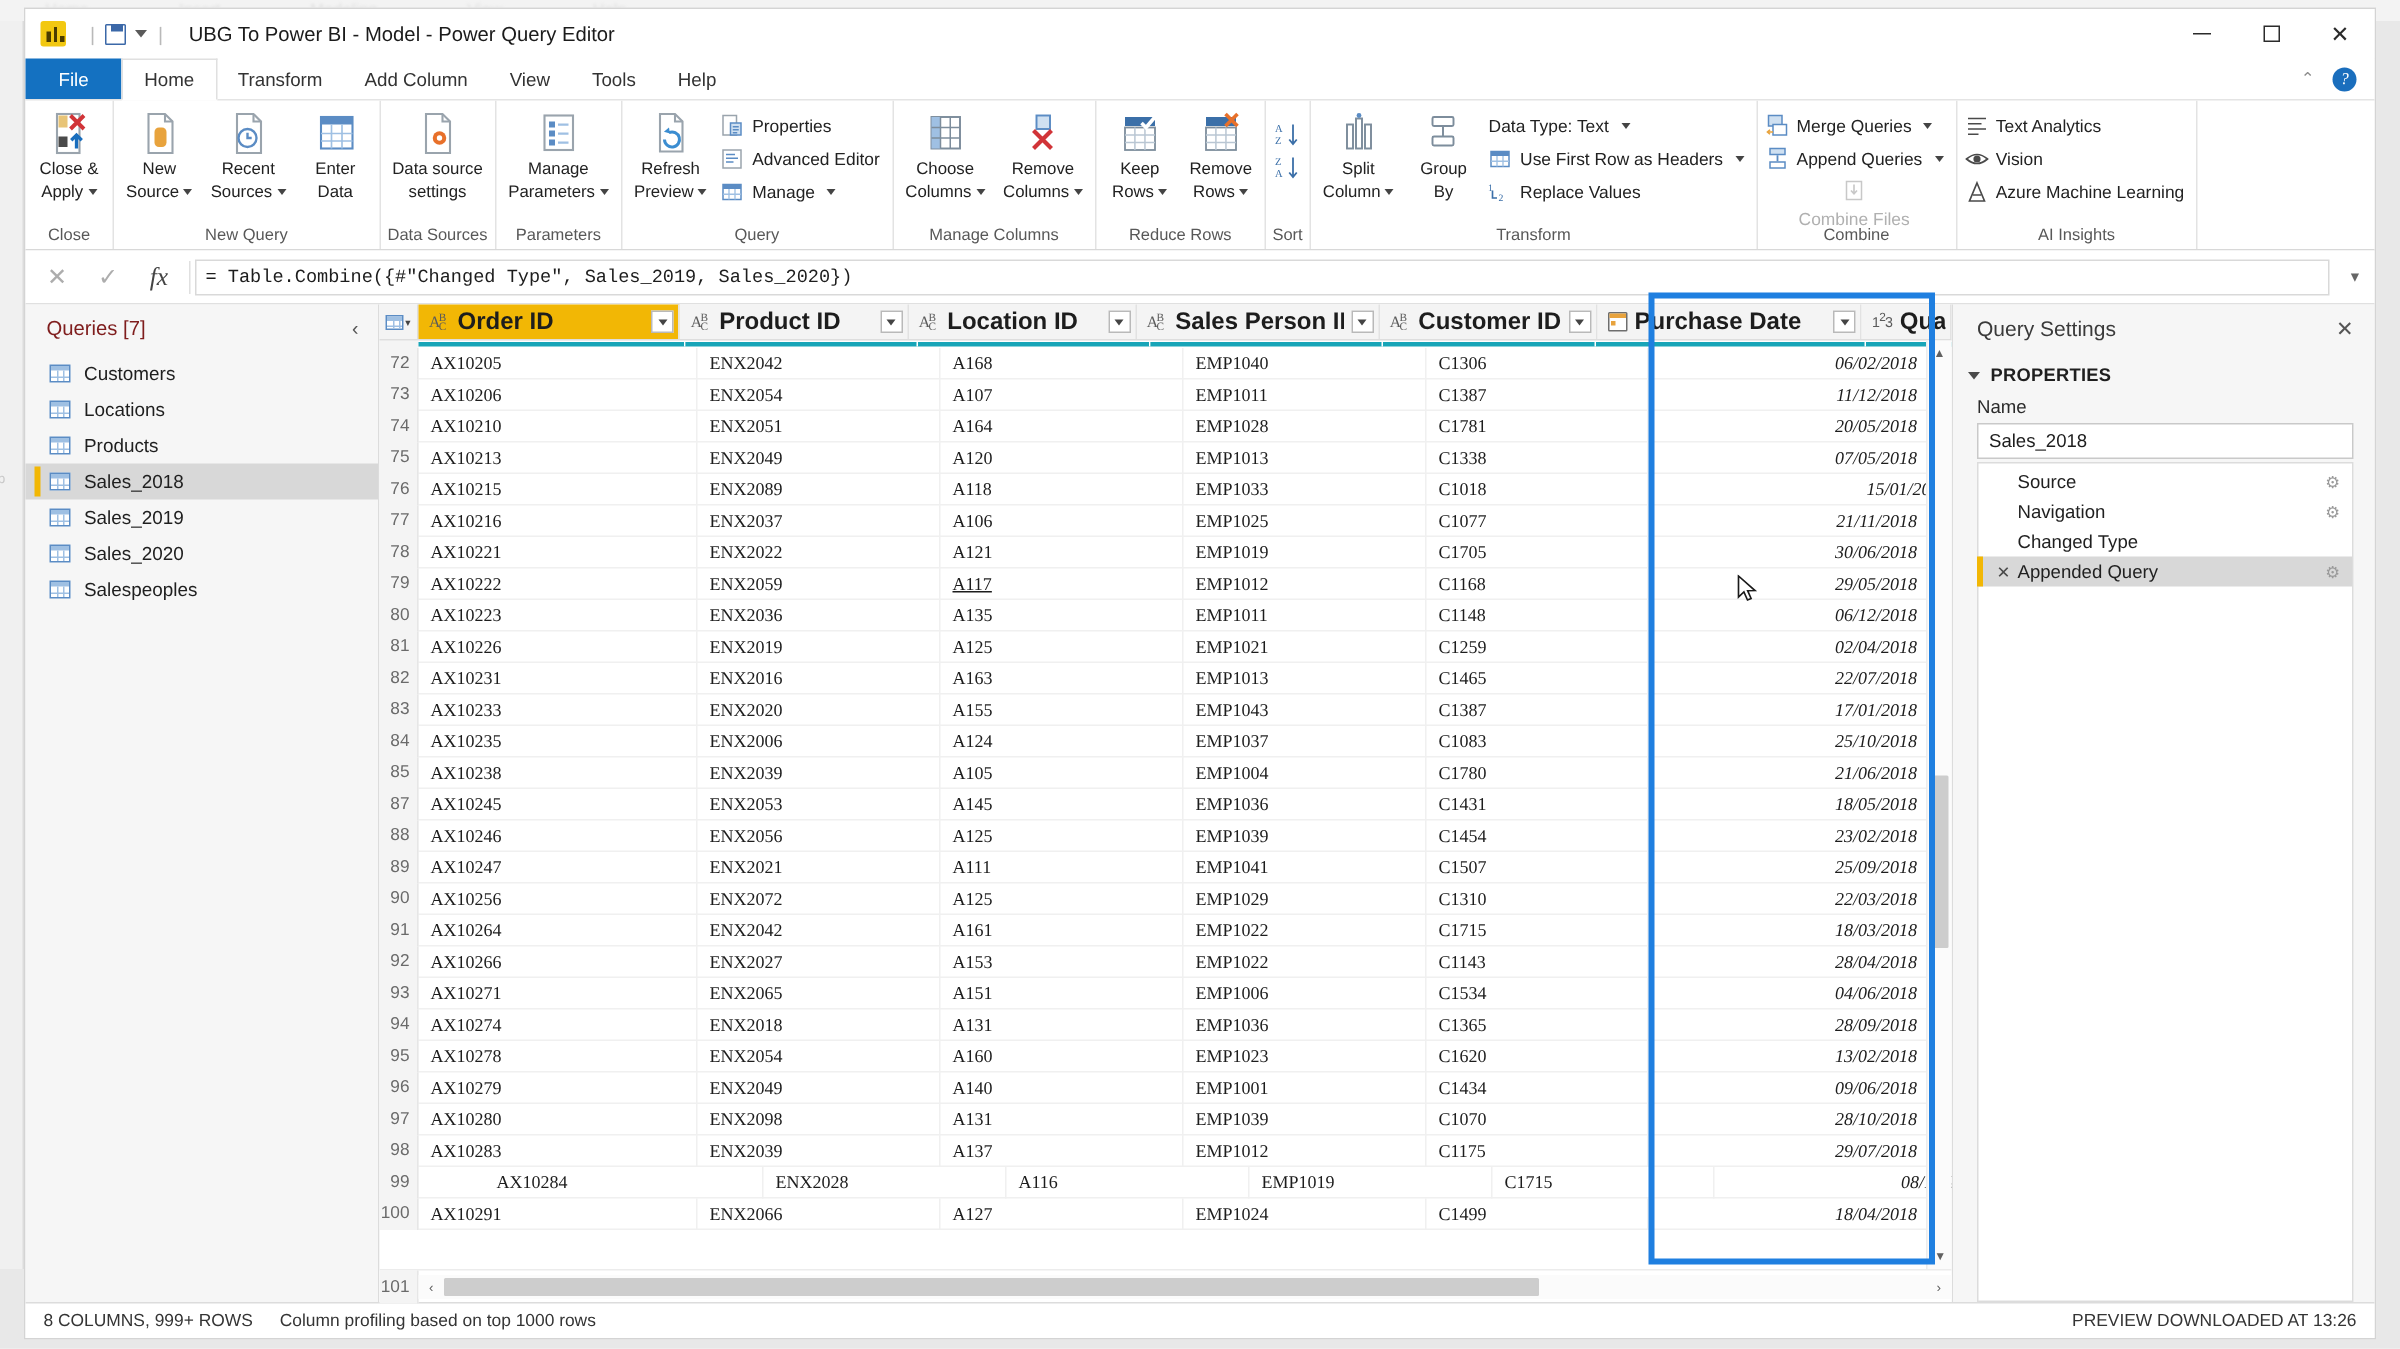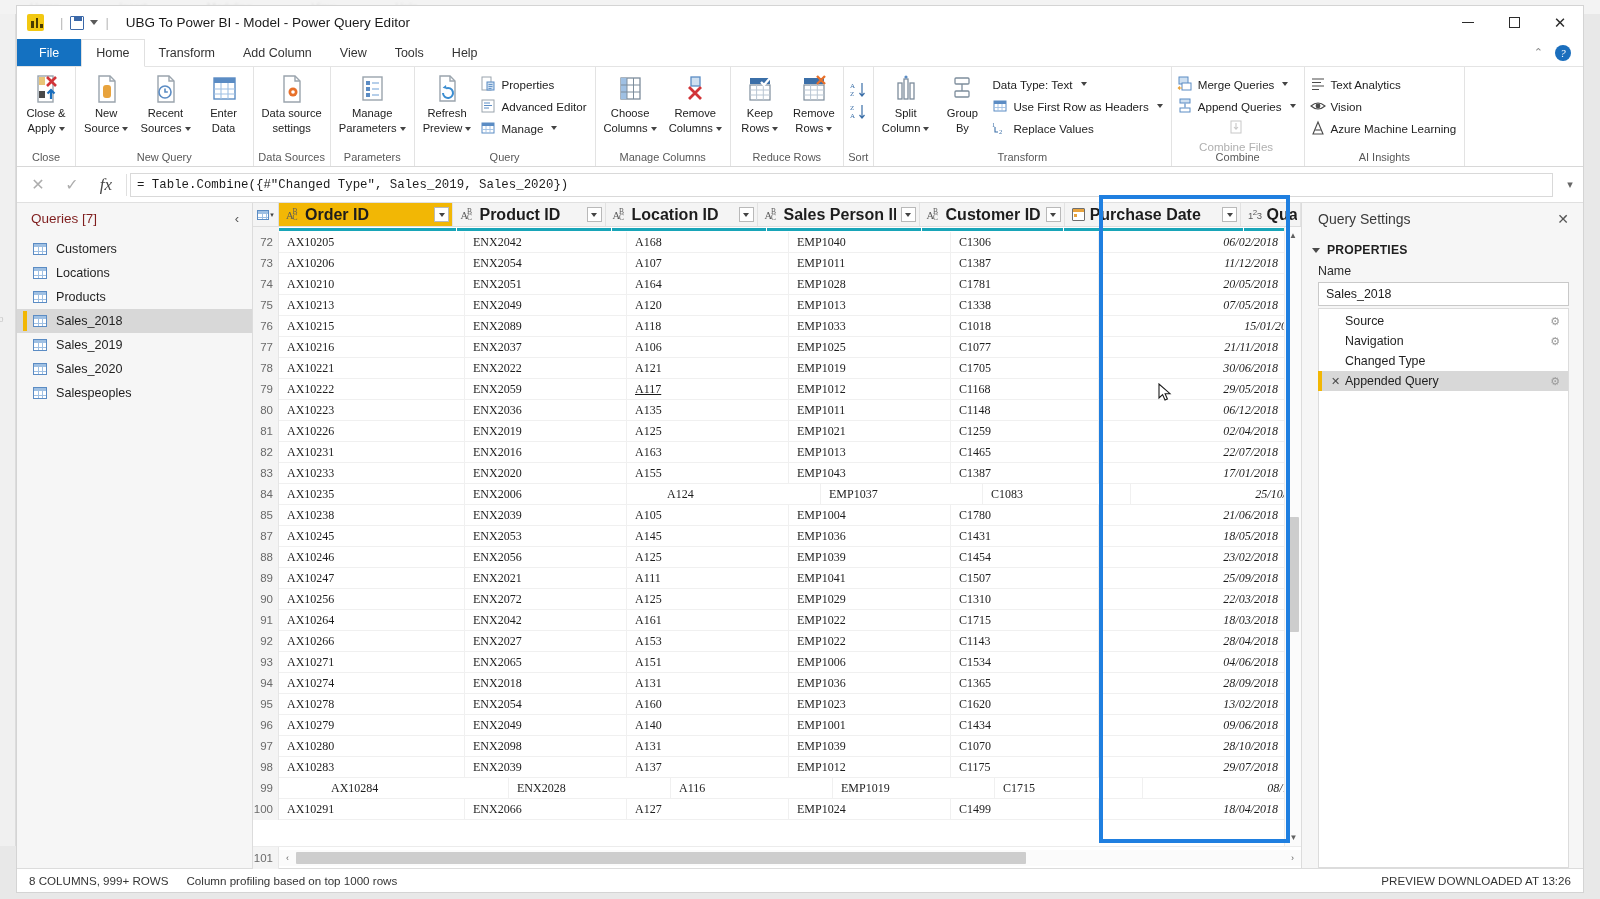--- a/index.html
+++ b/index.html
@@ -993,21 +993,21 @@
               <div class="gcell" style="width: 162px; flex: 0 0 auto;">A155</div>
               <div class="gcell" style="width: 162px; flex: 0 0 auto;">EMP1043</div>
               <div class="gcell" style="width: 148px; flex: 0 0 auto;">C1387</div>
               <div class="gcell date" style="width: 188px; flex: 0 0 auto;">17/01/2018</div>
               <div class="gcell" style="flex: 1 1 0%;"></div>
             </div>
             <div class="grow">
               <div class="rnum">84</div>
               <div class="gcell" style="width: 186px; flex: 0 0 auto;">AX10235</div>
               <div class="gcell" style="width: 162px; flex: 0 0 auto;">ENX2006</div>
-              <div class="gcell" style="width: 162px; flex: 0 0 auto; margin-left: 32px;">A124</div>
+              <div class="gcell" style="width: 162px; flex: 0 0 auto;">A124</div>
               <div class="gcell" style="width: 162px; flex: 0 0 auto;">EMP1037</div>
               <div class="gcell" style="width: 148px; flex: 0 0 auto;">C1083</div>
               <div class="gcell date" style="width: 188px; flex: 0 0 auto;">25/10/2018</div>
               <div class="gcell" style="flex: 1 1 0%;"></div>
             </div>
             <div class="grow">
               <div class="rnum">85</div>
               <div class="gcell" style="width: 186px; flex: 0 0 auto;">AX10238</div>
               <div class="gcell" style="width: 162px; flex: 0 0 auto;">ENX2039</div>
               <div class="gcell" style="width: 162px; flex: 0 0 auto;">A105</div>

